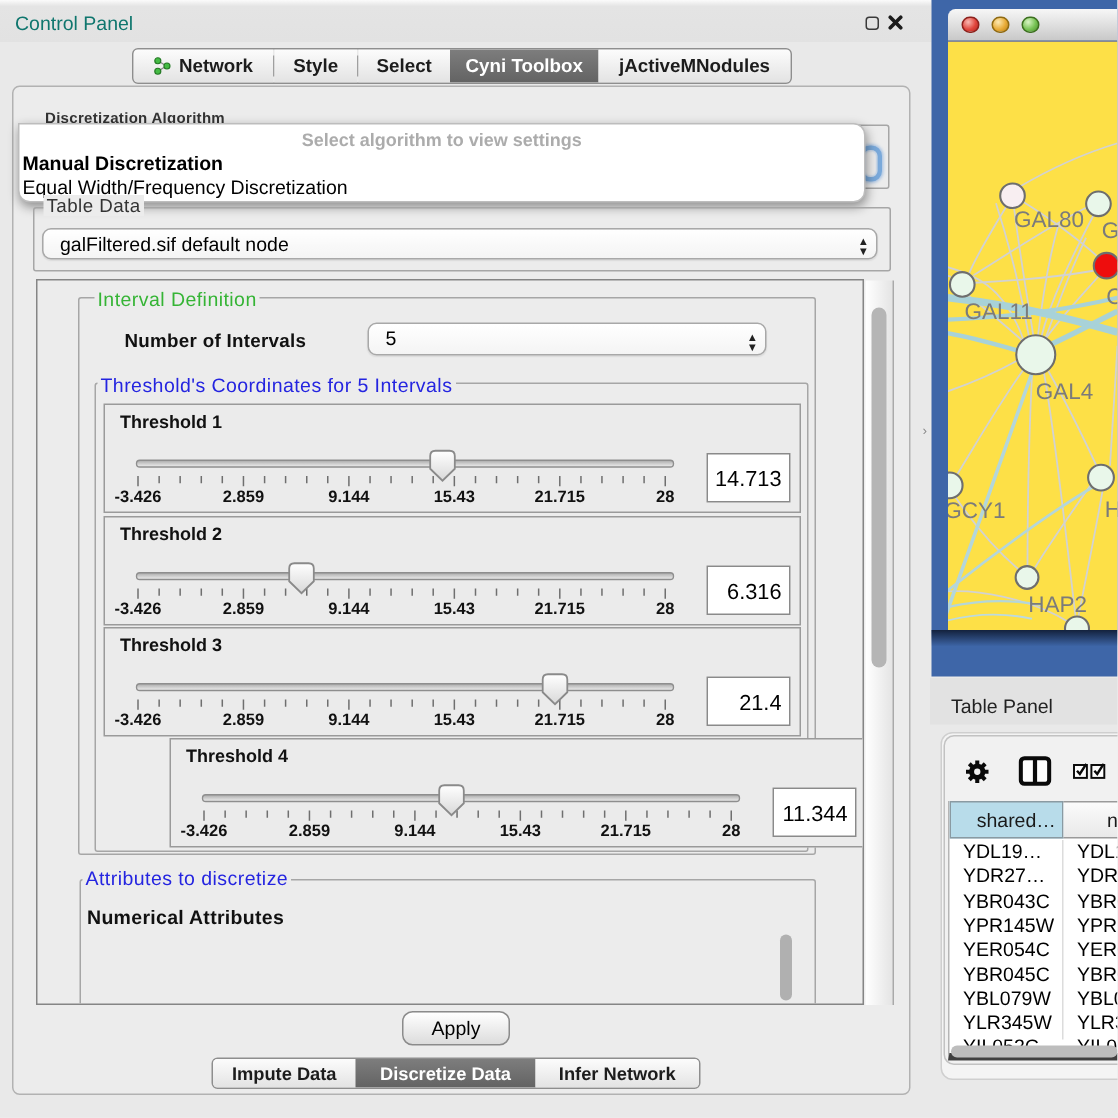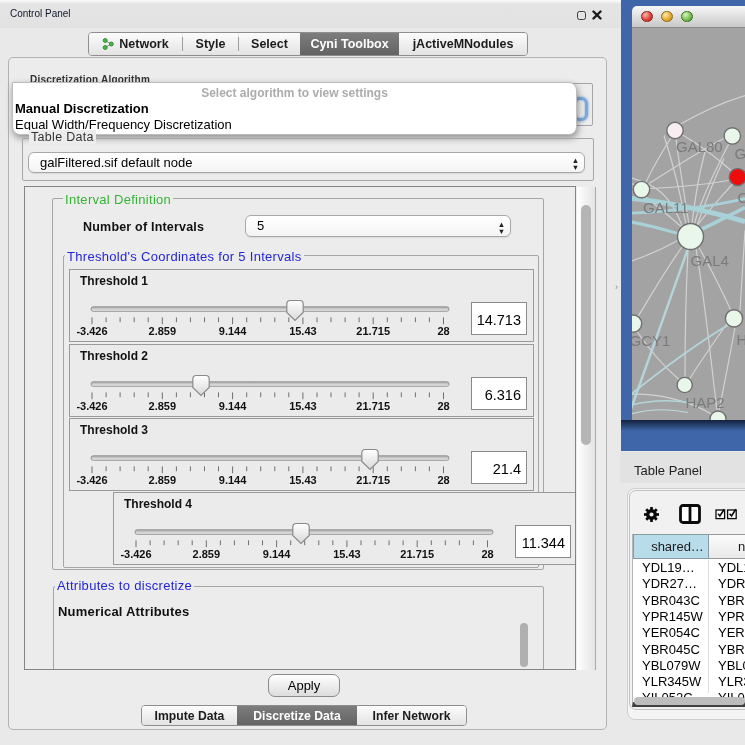--- a/index.html
+++ b/index.html
@@ -1,19 +1,19 @@
 <!DOCTYPE html>
 <html><head><meta charset="utf-8">
 <style>
 *{margin:0;padding:0;box-sizing:border-box;}
 html,body{width:745px;height:745px;overflow:hidden;}
 body{font-family:"Liberation Sans",sans-serif;background:#e9e9e9;position:relative;}
 .abs{position:absolute;}
 
-#cp-title{left:10px;top:7.5px;font-size:10px;color:#0f172a;}
+#cp-title{left:10px;top:7.5px;font-size:13px;color:#0f766e;}
 #cp-float{left:577px;top:11px;width:9px;height:9px;border:1.5px solid #3a3a3a;border-radius:2.5px;}
 
 #tabbar{left:88px;top:32px;height:24px;display:flex;border:1px solid #8e8e8e;border-radius:4px;overflow:hidden;font-size:12.5px;font-weight:bold;color:#1c1c1c;}
 .tab{display:flex;align-items:center;justify-content:center;background:linear-gradient(#fcfcfc,#e3e3e3);white-space:nowrap;}
 .tab.dark{background:linear-gradient(#7d7d7d,#636363);color:#fff;}
 .tabsep{width:1px;height:14px;background:#9f9f9f;align-self:center;}
 
 #mainpanel{left:8px;top:57px;width:599px;height:673px;background:#ececec;border:1px solid #b2b2b2;border-radius:5px;}
 .grouplabel{position:absolute;font-size:13px;letter-spacing:0.3px;color:#333;background:#ececec;padding:0 2px;}
 .groupbox{position:absolute;border:1px solid #a6a6a6;border-radius:2px;}
@@ -40,21 +40,21 @@
 
 #attrlist{position:absolute;left:51px;top:434px;width:441px;height:50px;background:#fff;font-size:12.5px;}
 #attrlist div{position:absolute;left:9px;}
 
 #applybtn{left:268px;top:674px;width:72px;height:23px;border:1px solid #8b8b8b;border-radius:7px;background:linear-gradient(#ffffff,#dcdcdc);font-size:13px;text-align:center;line-height:21px;color:#000;}
 #btabs{left:141px;top:705px;height:21px;display:flex;border:1px solid #8e8e8e;border-radius:4px;overflow:hidden;font-size:12.2px;font-weight:bold;color:#1c1c1c;}
 
 #netwin{left:621px;top:0;width:124px;height:451px;background:#3e66a8;}
 #net-titlebar{left:632px;top:6px;width:113px;height:21.5px;background:linear-gradient(#f7f7f7,#c8c8c8);border-bottom:1px solid #8a8a8a;border-radius:5px 0 0 0;}
 .light{position:absolute;top:10.5px;width:11.6px;height:11.6px;border-radius:50%;}
-#net-canvas{left:632px;top:27.5px;width:113px;height:392.5px;background:#a3a3a3;}
+#net-canvas{left:632px;top:27.5px;width:113px;height:392.5px;background:#fde047;}
 #net-shadow{left:621px;top:420px;width:124px;height:11px;background:linear-gradient(rgba(8,16,34,0.8),rgba(62,102,168,0));}
 #tablebar{left:620px;top:452px;width:125px;height:31px;background:#e2e2e2;}
 #tablebar span{position:absolute;left:14px;top:10.5px;font-size:13px;color:#222;}
 #tp-outer{left:627px;top:488px;width:122px;height:232px;background:#f4f4f4;border:1px solid #cfcfcf;border-radius:8px 0 0 8px;}
 #tp-inner{left:629px;top:490px;width:120px;height:220px;background:#f1f1f1;border:1px solid #c2c2c2;border-radius:7px 0 0 7px;}
 #tableview{left:632px;top:534px;width:113px;height:173px;overflow:hidden;border-left:1px solid #b5b5b5;border-bottom:5px solid #404040;background:#fff;}
 .hdr{position:absolute;top:0;height:25px;font-size:13px;}
 #hdr1{left:0;width:76px;background:#b8dcea;border:1px solid #8a9aa2;text-align:center;line-height:24px;color:#1a1a1a;padding-left:13px;}
 #hdr2{left:76px;width:37px;background:linear-gradient(#fbfbfb,#e9e9e9);border-top:1px solid #9a9a9a;border-bottom:1px solid #9a9a9a;line-height:24px;color:#1a1a1a;padding-left:29px;}
 .trow{position:absolute;width:113px;height:16.3px;font-size:13px;color:#000;line-height:16.3px;}

